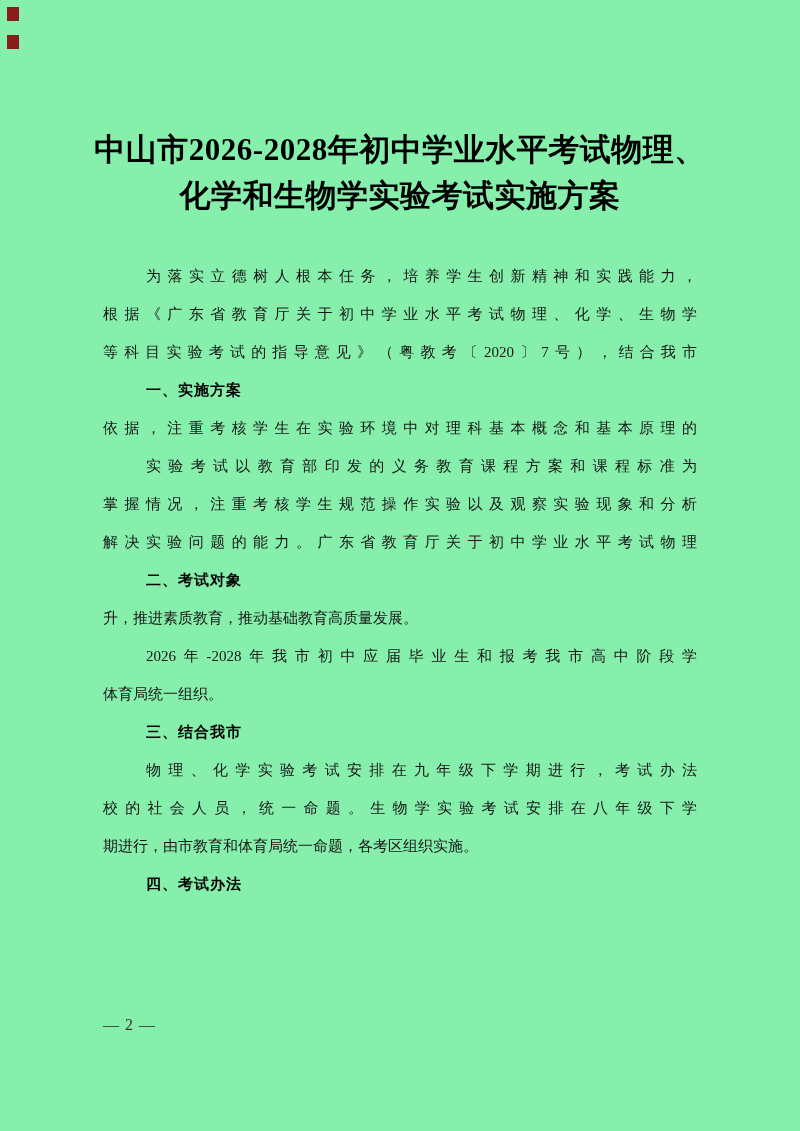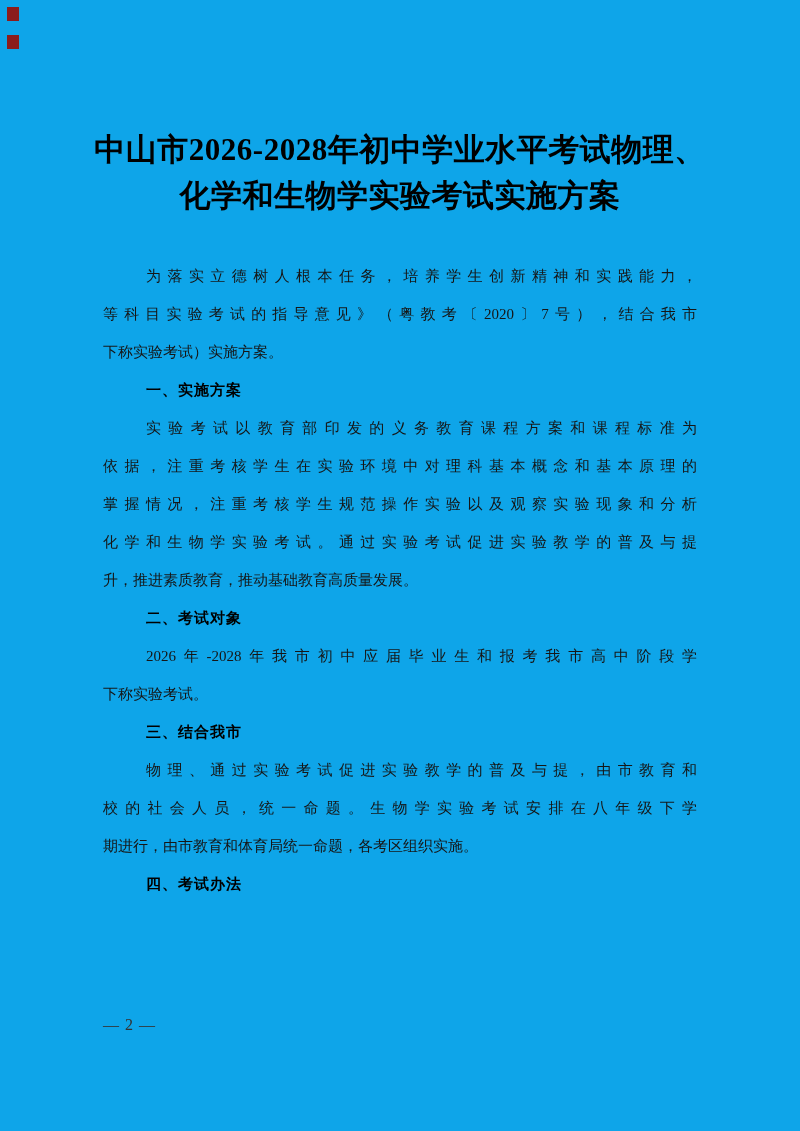--- a/index.html
+++ b/index.html
@@ -1,20 +1,20 @@
 <!DOCTYPE html>
 <html><head>
 <meta charset="utf-8">
 <style>
   html, body { margin: 0; padding: 0; background: #ffffff; }
   .page {
     position: relative;
     width: 800px;
     height: 1131px;
-    background: #0ea5e9;
+    background: #86efac;
     overflow: hidden;
     font-family: "Liberation Serif", "DejaVu Serif", serif;
   }
   .corner-mark {
     position: absolute;
     left: 7px;
     width: 12px;
     height: 14px;
   }
   .corner-mark.m1 { top: 7px; }
@@ -77,33 +77,33 @@
   <div class="corner-mark m1" style="background: rgb(139, 28, 28);"></div>
   <div class="corner-mark m2" style="background: rgb(139, 28, 28);"></div>
 
   <div class="title-block">
     <div>中山市2026-2028年初中学业水平考试物理、</div>
     <div>化学和生物学实验考试实施方案</div>
   </div>
 
   <div class="doc-body" id="doc-lines">
       <div class="bline indent just">为落实立德树人根本任务，培养学生创新精神和实践能力，</div>
+      <div class="bline just">根据《广东省教育厅关于初中学业水平考试物理、化学、生物学</div>
       <div class="bline just">等科目实验考试的指导意见》（粤教考〔2020〕7号），结合我市</div>
-      <div class="bline">下称实验考试）实施方案。</div>
       <div class="bline heading">一、实施方案</div>
+      <div class="bline just">依据，注重考核学生在实验环境中对理科基本概念和基本原理的</div>
       <div class="bline indent just">实验考试以教育部印发的义务教育课程方案和课程标准为</div>
-      <div class="bline just">依据，注重考核学生在实验环境中对理科基本概念和基本原理的</div>
       <div class="bline just">掌握情况，注重考核学生规范操作实验以及观察实验现象和分析</div>
-      <div class="bline just">化学和生物学实验考试。通过实验考试促进实验教学的普及与提</div>
+      <div class="bline just">解决实验问题的能力。广东省教育厅关于初中学业水平考试物理</div>
+      <div class="bline heading">二、考试对象</div>
       <div class="bline">升，推进素质教育，推动基础教育高质量发展。</div>
-      <div class="bline heading">二、考试对象</div>
       <div class="bline indent just">2026年-2028年我市初中应届毕业生和报考我市高中阶段学</div>
-      <div class="bline">下称实验考试。</div>
+      <div class="bline">体育局统一组织。</div>
       <div class="bline heading">三、结合我市</div>
-      <div class="bline indent just">物理、通过实验考试促进实验教学的普及与提，由市教育和</div>
+      <div class="bline indent just">物理、化学实验考试安排在九年级下学期进行，考试办法</div>
       <div class="bline just">校的社会人员，统一命题。生物学实验考试安排在八年级下学</div>
       <div class="bline">期进行，由市教育和体育局统一命题，各考区组织实施。</div>
       <div class="bline heading">四、考试办法</div>
     </div>
 
   <div class="page-footer">— 2 —</div>
 
 </div>
 
 </body></html>

